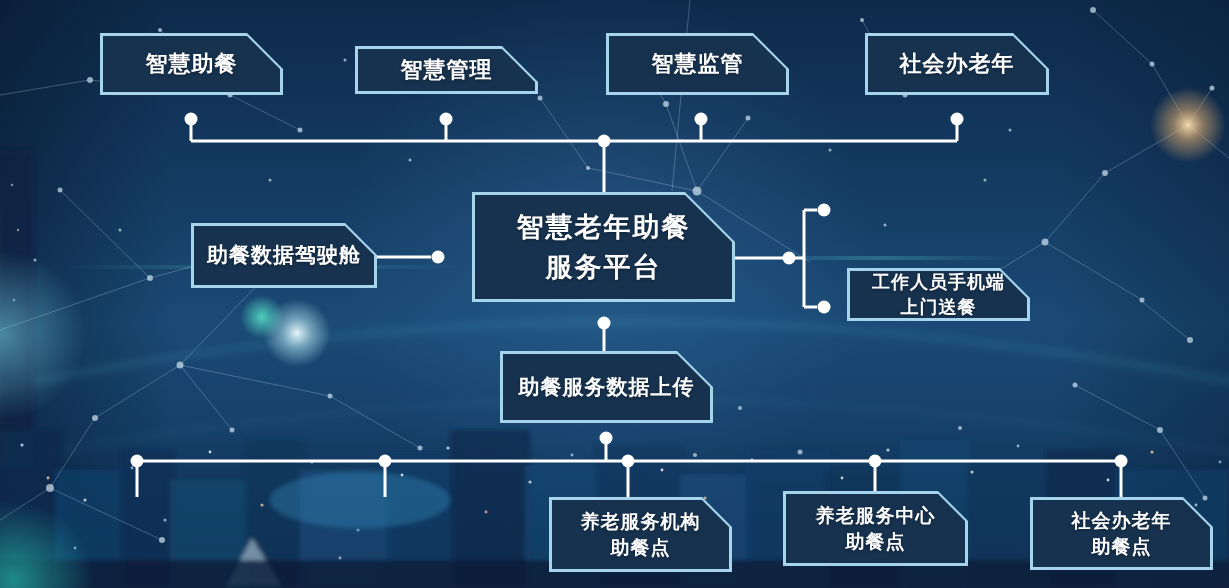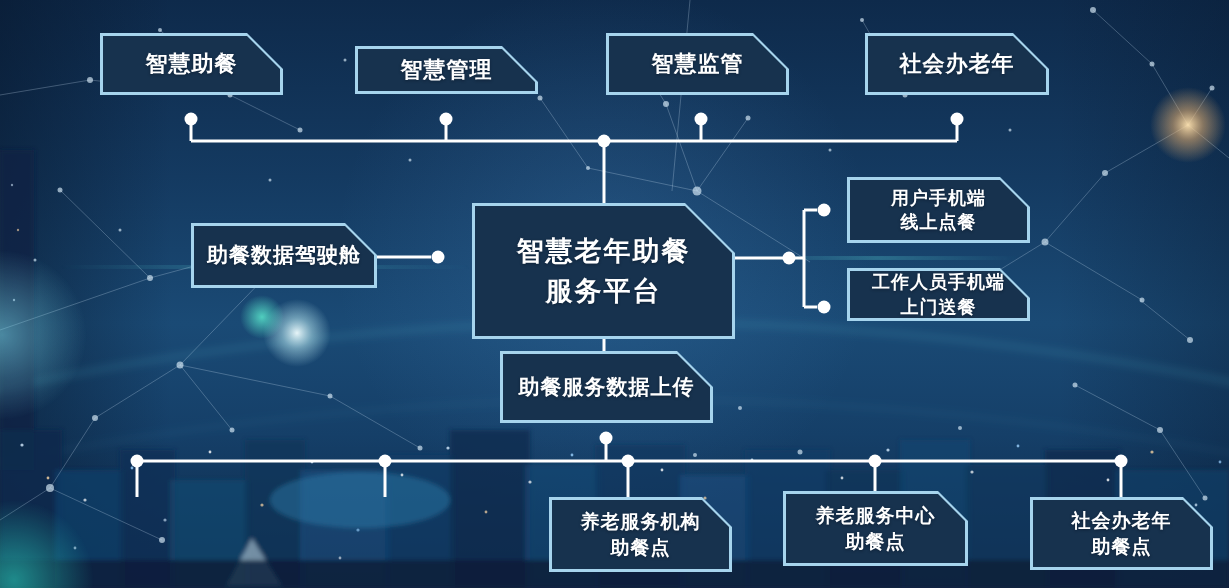--- a/index.html
+++ b/index.html
@@ -308,39 +308,33 @@
     <div class="bframe"></div>
     <div class="inner"></div>
     <div class="label fs22">智慧监管</div>
   </div>
   <div class="box" style="left:865px;top:33px;width:184px;height:62px;--n:36px">
     <div class="bframe"></div>
     <div class="inner"></div>
     <div class="label fs22">社会办老年</div>
   </div>
 
-  <div class="box" style="left:472px;top:203px;width:263px;height:136px;--n:50px">
+  <div class="box" style="left:472px;top:192px;width:263px;height:110px;--n:50px">
     <div class="bframe"></div>
     <div class="inner"></div>
     <div class="label fs27">智慧老年助餐
 服务平台</div>
   </div>
 
   <div class="box" style="left:191px;top:223px;width:186px;height:65px;--n:32px">
     <div class="bframe"></div>
     <div class="inner"></div>
     <div class="label fs21">助餐数据驾驶舱</div>
   </div>
 
-  <div class="box" style="left:847px;top:177px;width:183px;height:66px;--n:30px">
-    <div class="bframe"></div>
-    <div class="inner"></div>
-    <div class="label fs18">用户手机端
-线上点餐</div>
-  </div>
   <div class="box" style="left:847px;top:268px;width:183px;height:53px;--n:30px">
     <div class="bframe"></div>
     <div class="inner"></div>
     <div class="label fs18">工作人员手机端
 上门送餐</div>
   </div>
 
   <div class="box" style="left:500px;top:351px;width:213px;height:72px;--n:36px">
     <div class="bframe"></div>
     <div class="inner"></div>

